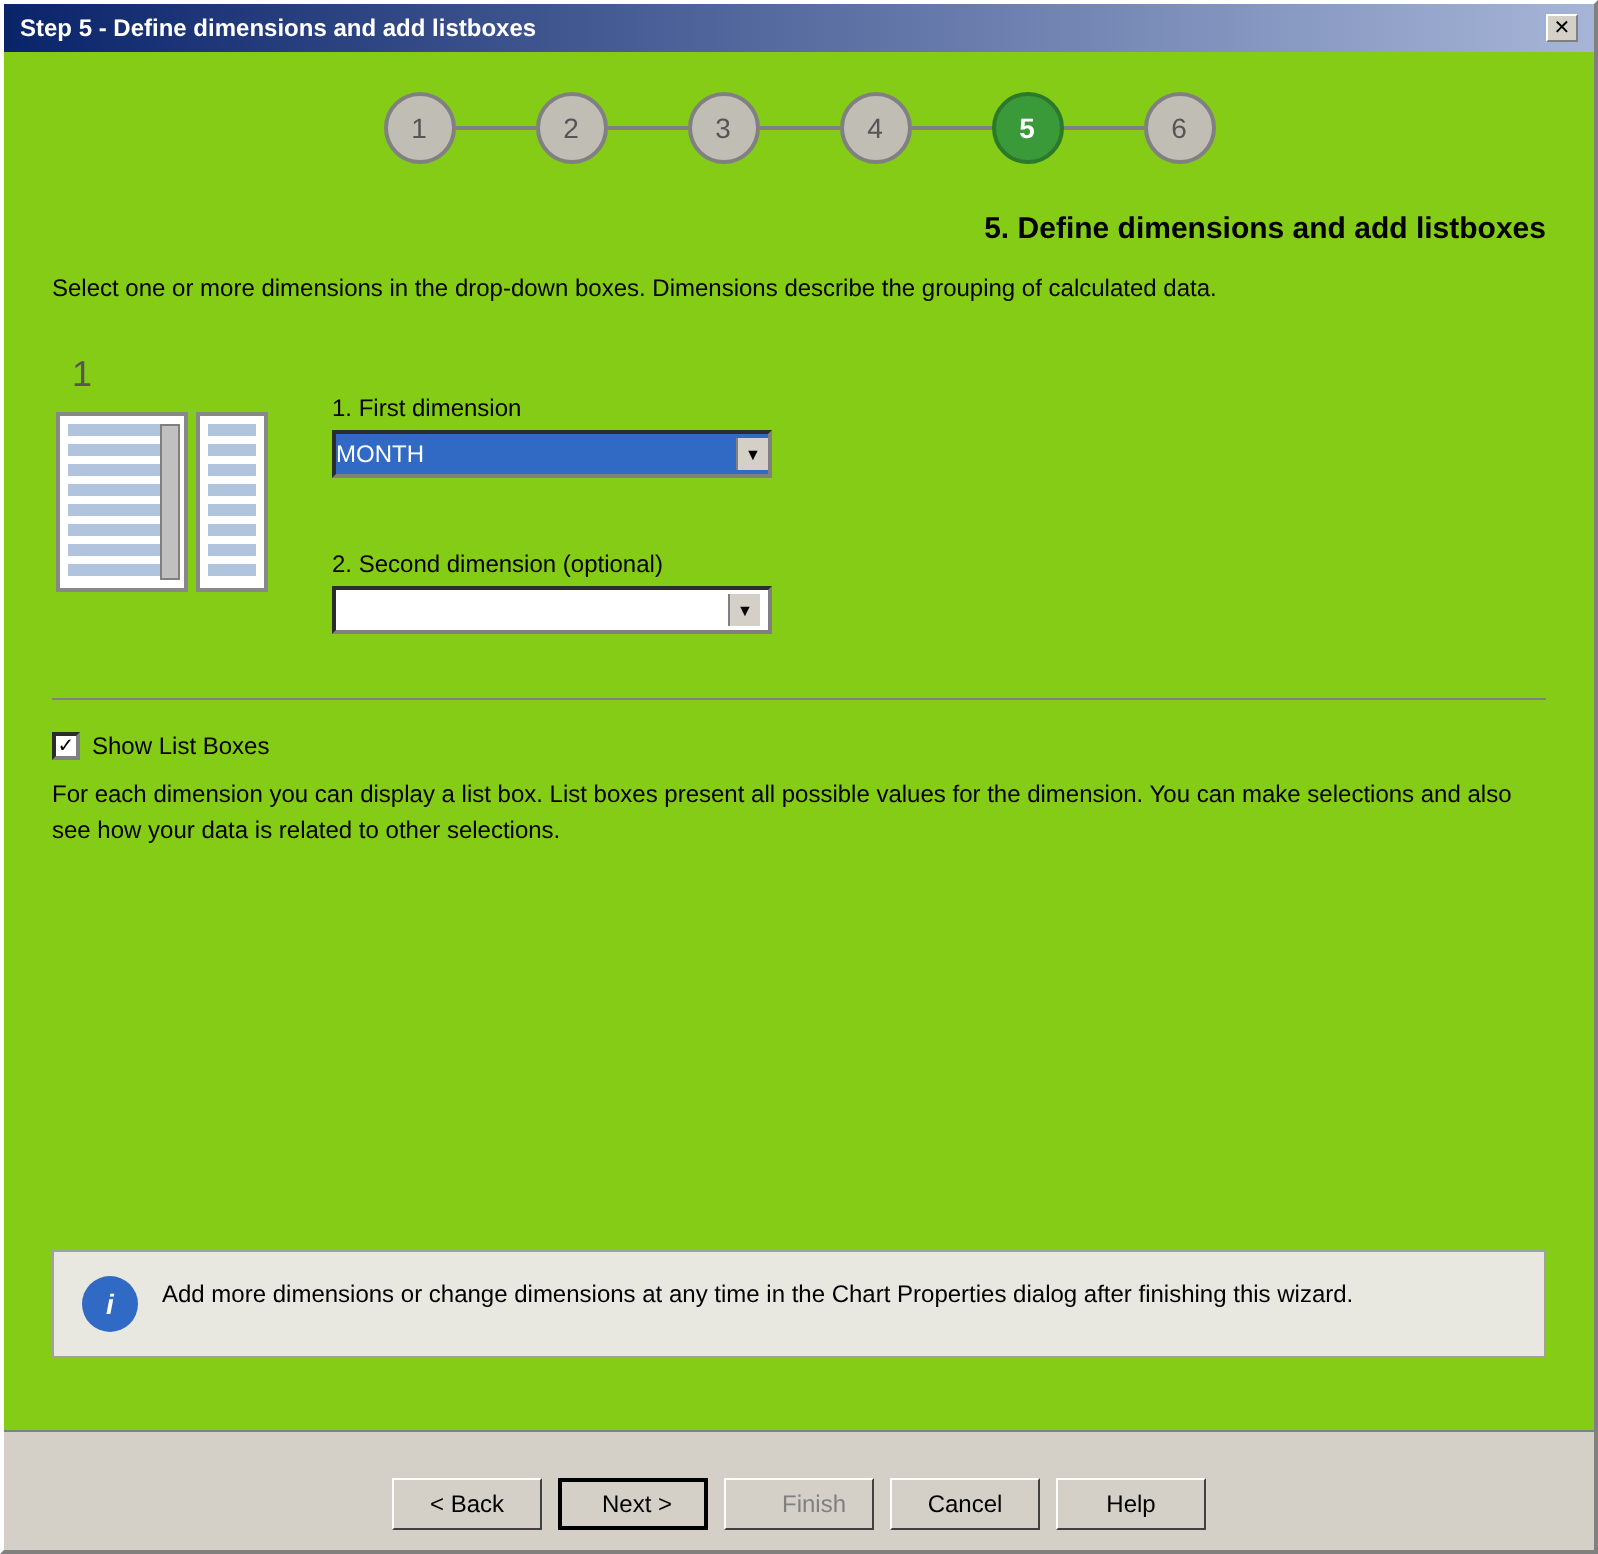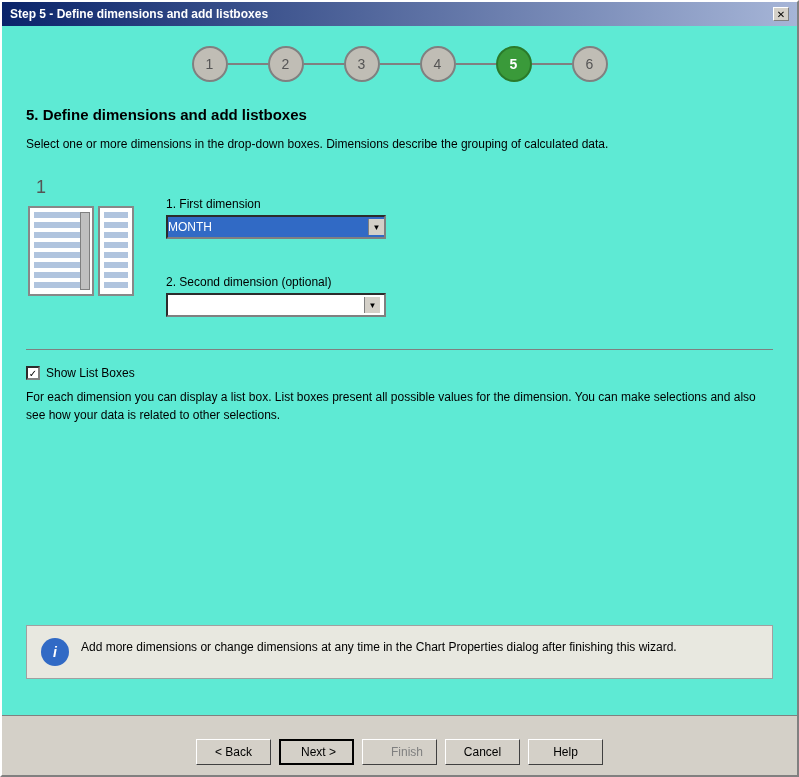--- a/index.html
+++ b/index.html
@@ -10,21 +10,21 @@
       font-size: 13px;
       display: flex;
       align-items: center;
       justify-content: center;
       min-height: 100vh;
     }
 
     .dialog {
       width: 799px;
       min-height: 777px;
-      background: #5eead4;
+      background: #84cc16;
       border: 2px solid #808080;
       border-top: 2px solid #ffffff;
       border-left: 2px solid #ffffff;
       box-shadow: 2px 2px 8px rgba(0,0,0,0.5);
       display: flex;
       flex-direction: column;
     }
 
     .title-bar {
       background: linear-gradient(to right, #0a246a, #a6b5d7);
@@ -96,20 +96,21 @@
       height: 2px;
       background: #808080;
     }
 
     
     .main-heading {
       font-size: 15px;
       font-weight: bold;
       margin-bottom: 12px;
       color: #000;
+      text-align: right;
     }
 
     .description {
       font-size: 12px;
       color: #000;
       margin-bottom: 24px;
       line-height: 1.5;
     }
 
     

